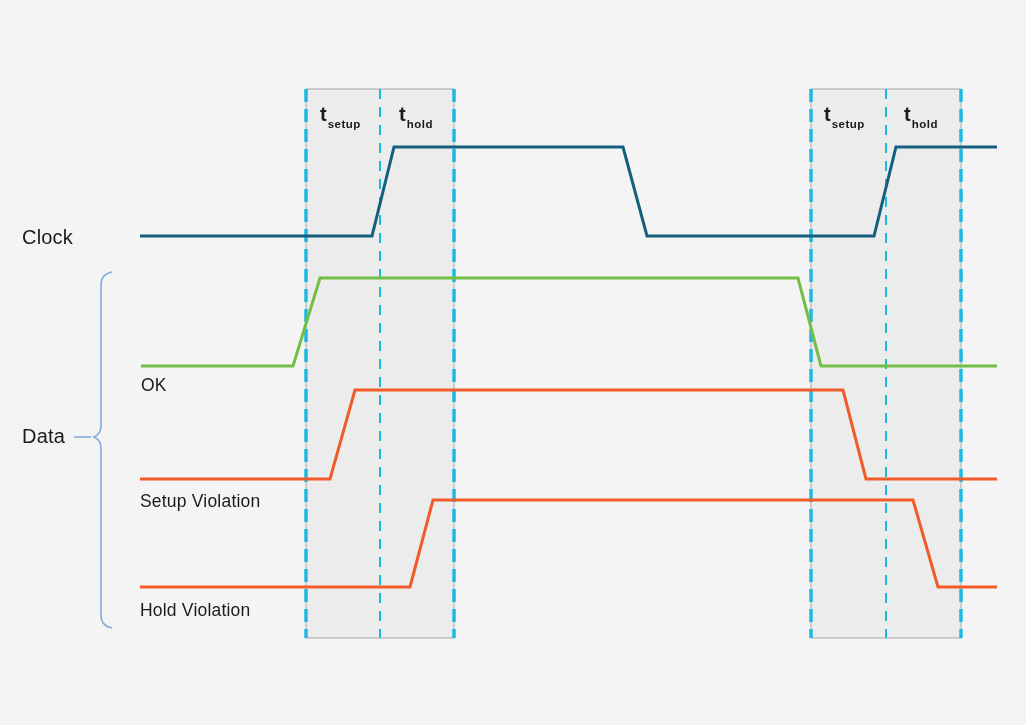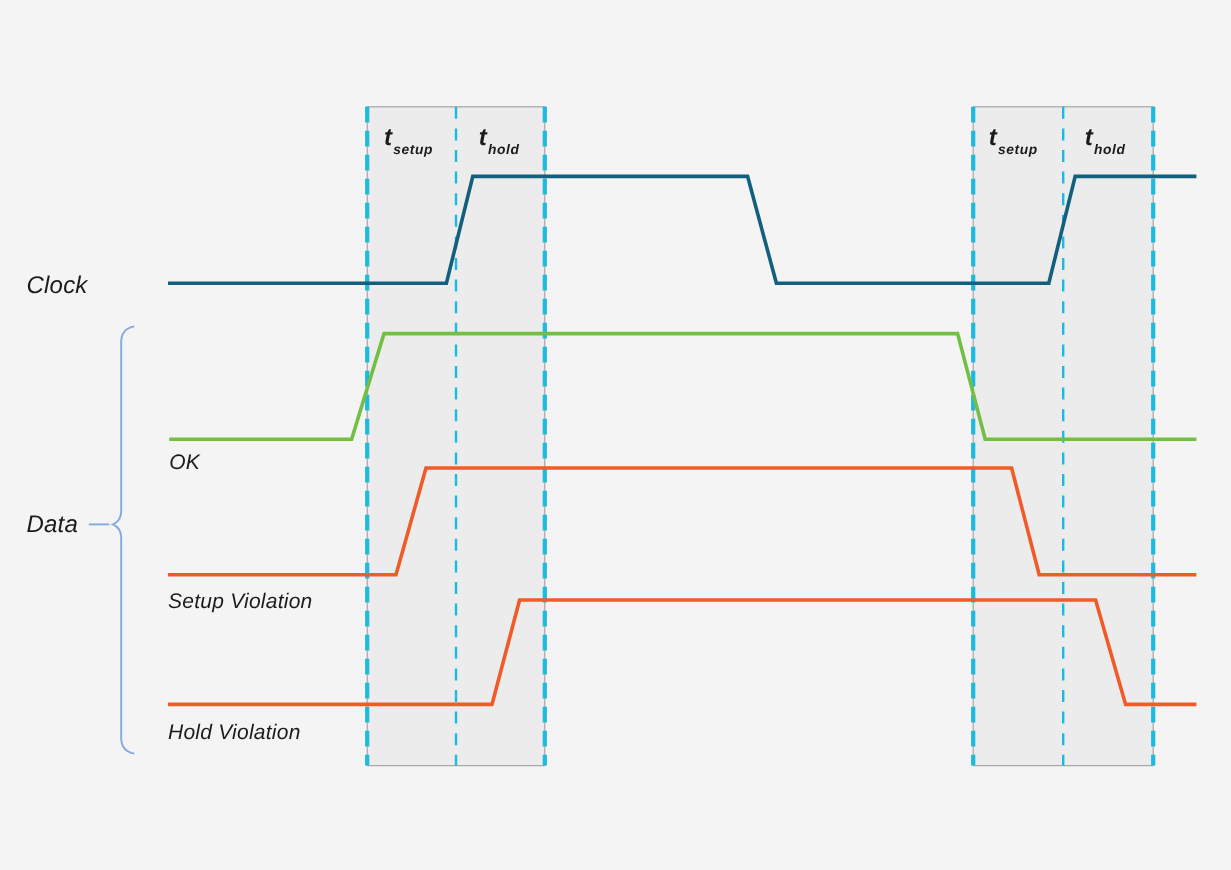--- a/index.html
+++ b/index.html
@@ -2,21 +2,21 @@
 <html><head>
 <meta charset="utf-8">
 <style>
   html,body{margin:0;padding:0;}
   body{
     width:1026px;height:725px;
     background:#f4f4f5;
     font-family:"Liberation Sans", sans-serif;
     overflow:hidden;
   }
-  .stage{position:relative;width:1026px;height:642px;font-style:italic;}
+  .stage{position:relative;width:1026px;height:642px;}
   svg{display:block;}
   text{fill:#1b1b1b;}
   .sig-label{font-size:17.5px;font-weight:500;letter-spacing:0.2px;}
   .group-label{font-size:20px;font-weight:500;letter-spacing:0.2px;}
   .t-label{font-size:20px;font-weight:700;}
   .t-sub{font-size:11.5px;font-weight:700;letter-spacing:0.5px;}
 </style>
 </head>
 <body style="background: rgb(244, 244, 245);">
 

